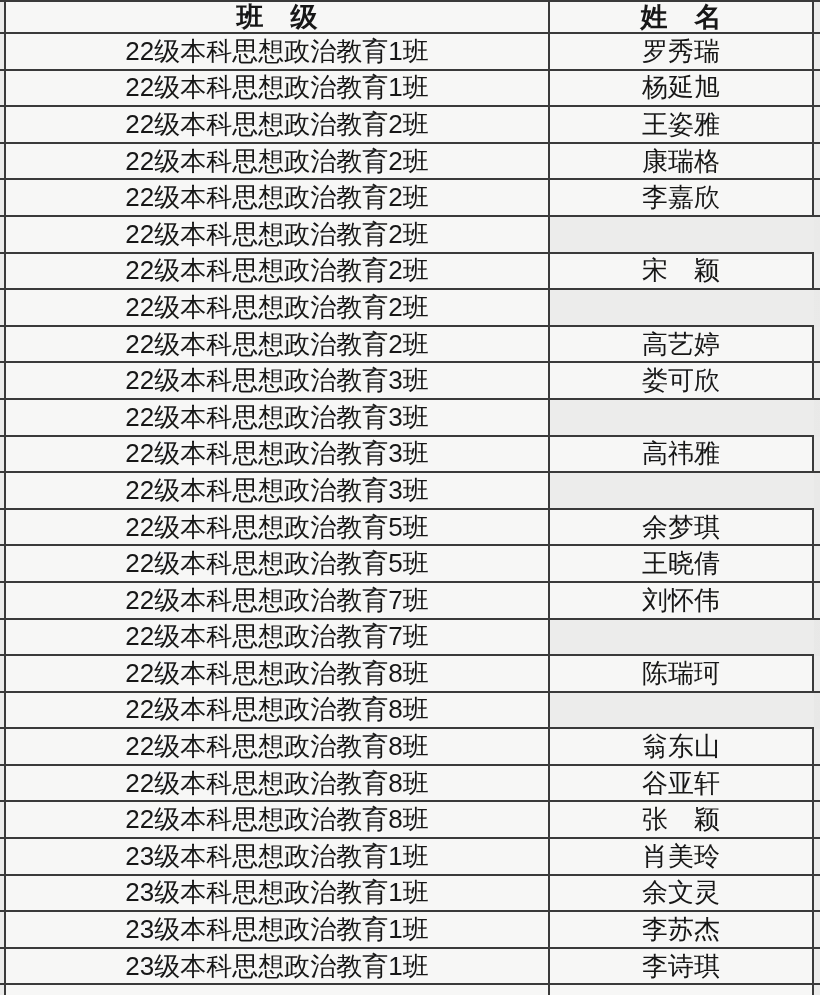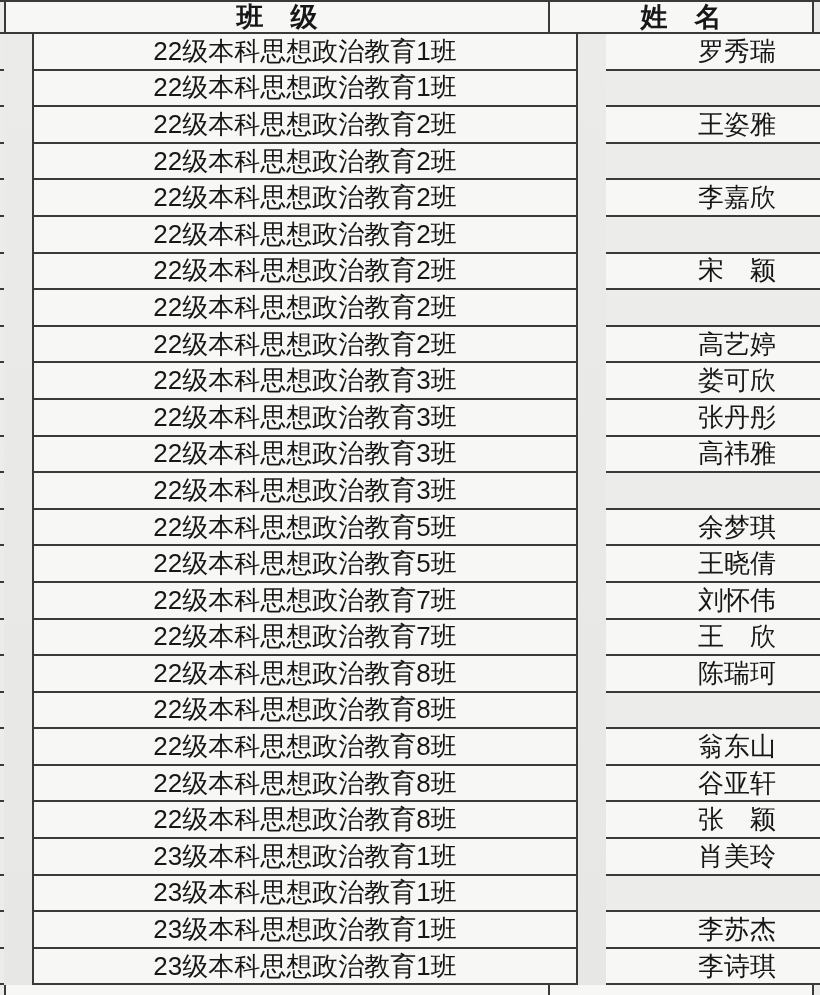--- a/index.html
+++ b/index.html
@@ -44,21 +44,21 @@
     border-right: 2px solid #3a3a3a;
     font-size: 26px;
     font-family: Liberation Serif, serif;
   }
   .header-row { height: 34px; }
   .header-row .td {
     border-top: 2px solid #3a3a3a;
     font-weight: bold;
     font-size: 27px;
   }
-  .data-row { height: 36.6px; gap: 28px; }
+  .data-row { height: 36.6px; }
   .partial-row { height: 11px; }
   .partial-row .td { border-bottom: none; }
 </style>
 </head>
 <body>
 
 <div class="sheet">
 
   <div class="tr header-row">
     <div class="td margin-td"></div>
@@ -71,33 +71,35 @@
   <div class="tr data-row">
     <div class="td margin-td"></div>
     <div class="td class-td">22级本科思想政治教育1班</div>
     <div class="td name-td">罗秀瑞</div>
     <div class="td margin-td"></div>
   </div>
 
   <div class="tr data-row">
     <div class="td margin-td"></div>
     <div class="td class-td">22级本科思想政治教育1班</div>
+    <div class="td name-td">杨延旭</div>
     <div class="td margin-td"></div>
   </div>
 
   <div class="tr data-row">
     <div class="td margin-td"></div>
     <div class="td class-td">22级本科思想政治教育2班</div>
     <div class="td name-td">王姿雅</div>
     <div class="td margin-td"></div>
   </div>
 
   <div class="tr data-row">
     <div class="td margin-td"></div>
     <div class="td class-td">22级本科思想政治教育2班</div>
+    <div class="td name-td">康瑞格</div>
     <div class="td margin-td"></div>
   </div>
 
   <div class="tr data-row">
     <div class="td margin-td"></div>
     <div class="td class-td">22级本科思想政治教育2班</div>
     <div class="td name-td">李嘉欣</div>
     <div class="td margin-td"></div>
   </div>
 
@@ -130,21 +132,20 @@
   <div class="tr data-row">
     <div class="td margin-td"></div>
     <div class="td class-td">22级本科思想政治教育3班</div>
     <div class="td name-td">娄可欣</div>
     <div class="td margin-td"></div>
   </div>
 
   <div class="tr data-row">
     <div class="td margin-td"></div>
     <div class="td class-td">22级本科思想政治教育3班</div>
-    <div class="td name-td">张丹彤</div>
     <div class="td margin-td"></div>
   </div>
 
   <div class="tr data-row">
     <div class="td margin-td"></div>
     <div class="td class-td">22级本科思想政治教育3班</div>
     <div class="td name-td">高祎雅</div>
     <div class="td margin-td"></div>
   </div>
 
@@ -171,21 +172,20 @@
   <div class="tr data-row">
     <div class="td margin-td"></div>
     <div class="td class-td">22级本科思想政治教育7班</div>
     <div class="td name-td">刘怀伟</div>
     <div class="td margin-td"></div>
   </div>
 
   <div class="tr data-row">
     <div class="td margin-td"></div>
     <div class="td class-td">22级本科思想政治教育7班</div>
-    <div class="td name-td">王　欣</div>
     <div class="td margin-td"></div>
   </div>
 
   <div class="tr data-row">
     <div class="td margin-td"></div>
     <div class="td class-td">22级本科思想政治教育8班</div>
     <div class="td name-td">陈瑞珂</div>
     <div class="td margin-td"></div>
   </div>
 
@@ -219,20 +219,21 @@
   <div class="tr data-row">
     <div class="td margin-td"></div>
     <div class="td class-td">23级本科思想政治教育1班</div>
     <div class="td name-td">肖美玲</div>
     <div class="td margin-td"></div>
   </div>
 
   <div class="tr data-row">
     <div class="td margin-td"></div>
     <div class="td class-td">23级本科思想政治教育1班</div>
+    <div class="td name-td">余文灵</div>
     <div class="td margin-td"></div>
   </div>
 
   <div class="tr data-row">
     <div class="td margin-td"></div>
     <div class="td class-td">23级本科思想政治教育1班</div>
     <div class="td name-td">李苏杰</div>
     <div class="td margin-td"></div>
   </div>
 

